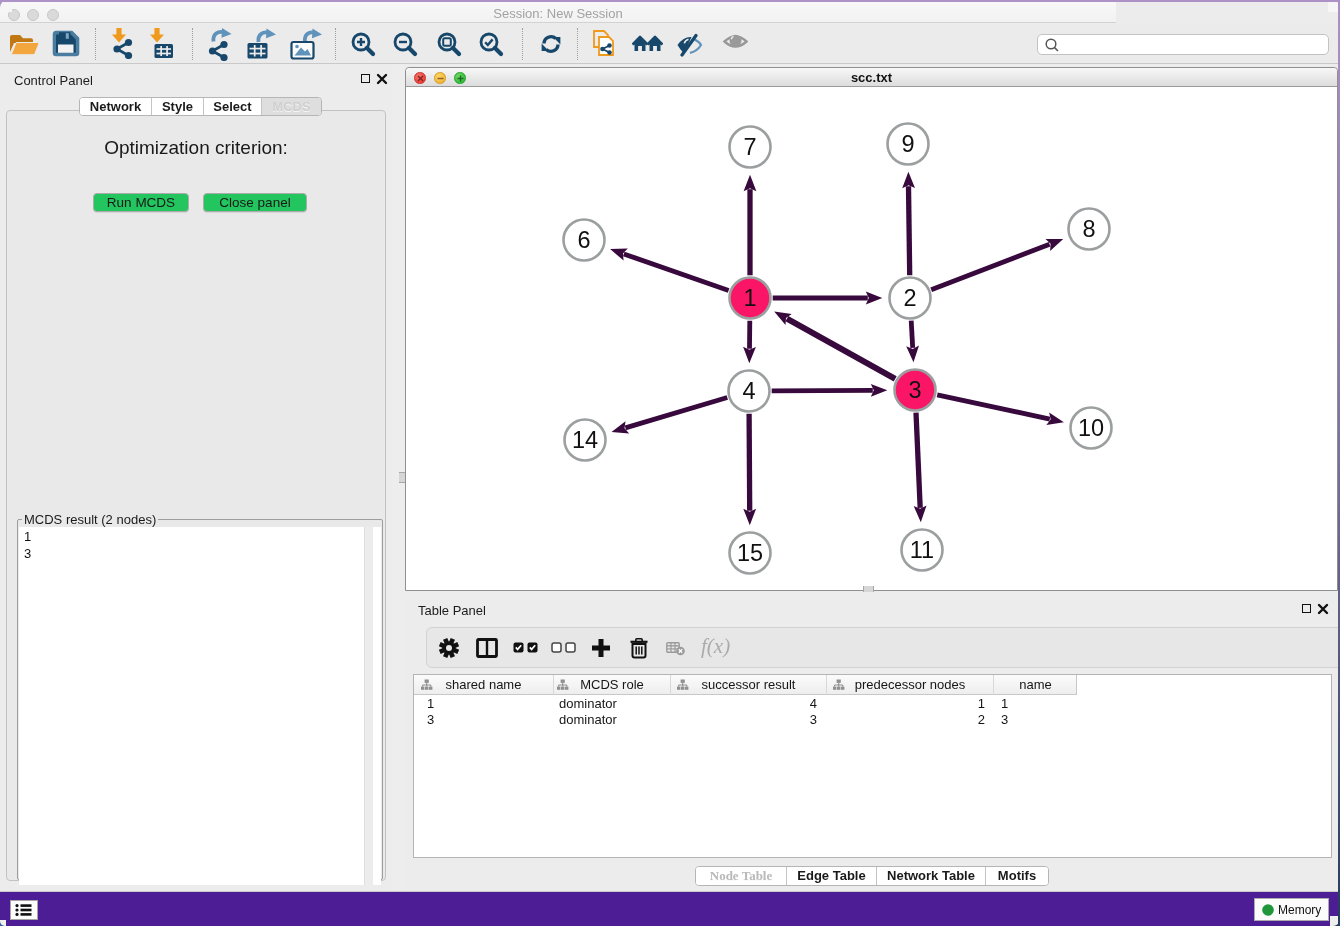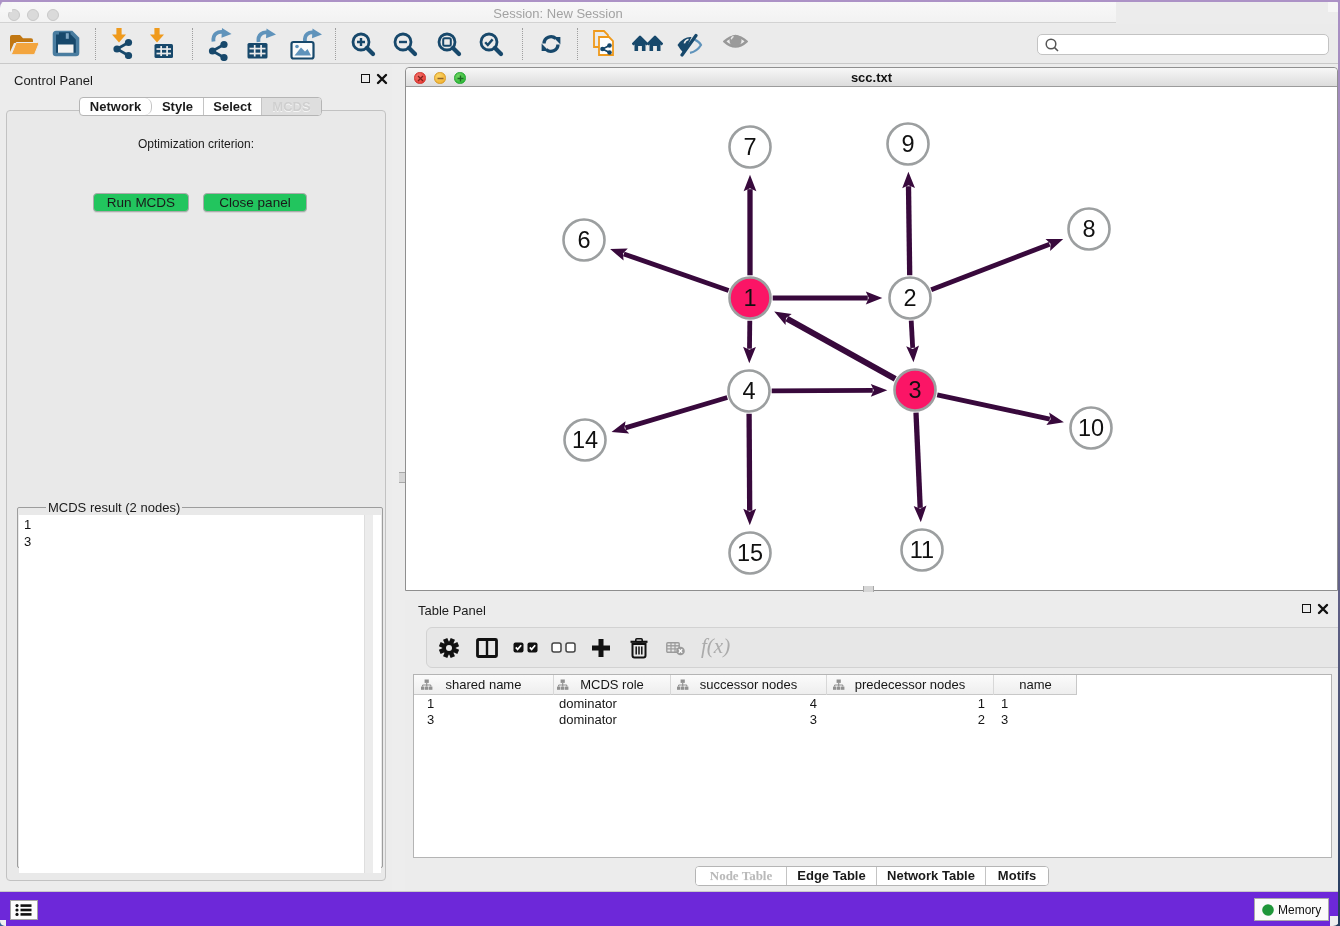--- a/index.html
+++ b/index.html
@@ -30,24 +30,24 @@
 #searchbox { position:absolute; left:1037px; top:10px; width:292px; height:21px; background:#fff; border:1px solid #c3c3c3; border-radius:5px; }
 
 
 #cpanel { left:0; top:64px; width:392px; height:827px; background:#ececec; }
 .phead { font-size:13px; color:#1c1c1c; }
 .floatsq { position:absolute; width:9px; height:9px; border:1.6px solid #111; background:transparent; }
 #cp-body { position:absolute; left:6px; top:46px; width:380px; height:771px; background:#e9e9e9; border:1px solid #c2c2c2; border-radius:4px; }
 #tabs { position:absolute; left:79px; top:33px; width:243px; height:19px; display:flex; border:1px solid #b5b5b5; border-radius:4px; overflow:hidden; background:#fff; z-index:5; }
 #tabs .tab { font-size:13px; font-weight:600; color:#1a1a1a; text-align:center; line-height:17px; border-right:1px solid #c4c4c4; background:#fff; }
 #tabs .tab.sel { background:#dedede; color:#cfcfcf; border-right:none; text-shadow:0 1px 0 #f5f5f5; }
-#optlabel { position:absolute; left:0; top:73px; width:392px; text-align:center; font-size:12px; color:#1a1a1a; }
+#optlabel { position:absolute; left:0; top:73px; width:392px; text-align:center; font-size:19px; color:#1a1a1a; }
 #dropdown { position:absolute; left:44px; top:96px; width:311px; height:19px; background:#fff; border:1px solid #a8a8a8; border-radius:4px; font-size:13.5px; color:#1a1a1a; line-height:17px; padding-left:13px; }
 .btn { position:absolute; height:19px; background:#22c55e; border:1px solid #ababab; border-radius:4px; font-size:13.5px; color:#1a1a1a; text-align:center; line-height:17px; box-shadow:0 1px 0 rgba(0,0,0,0.08); }
-#fieldset { position:absolute; left:17px; top:436px; width:366px; height:368px; border:1px solid #9d9d9d; border-radius:2px;padding-left:24px; }
+#fieldset { position:absolute; left:17px; top:448px; width:366px; height:368px; border:1px solid #9d9d9d; border-radius:2px; }
 #fieldset legend { font-size:13px; color:#1a1a1a; margin-left:4px; padding:0 2px; }
 #fieldtext { position:absolute; left:1px; top:0px; width:362px; height:358px; background:#fff; font-size:13px; color:#111; line-height:16.5px; padding:2px 0 0 5px; }
 #fieldscroll { position:absolute; right:9px; top:0; width:9px; height:358px; background:#ececec; border-left:1px solid #dedede; }
 
 
 #vdivider { left:392px; top:64px; width:13px; height:827px; background:#ededed; }
 #vhandle { position:absolute; left:6.5px; top:408px; width:6px; height:11px; background:#d6d6d6; border-top:1px solid #a8a8a8; border-bottom:1px solid #a8a8a8; }
 
 
 #netpanel { left:405px; top:64px; width:933px; height:527px; }
@@ -68,21 +68,21 @@
 #thead { position:absolute; left:0; top:0; width:663px; height:20px; background:linear-gradient(#fbfbfb,#eeeeee); border-bottom:1px solid #c8c8c8; border-right:1px solid #c8c8c8; }
 .hcol { position:absolute; top:0; height:20px; border-right:1px solid #d8d8d8; font-size:13px; color:#161616; text-align:center; line-height:19px; }
 .trow { position:absolute; left:0; width:919px; height:16px; font-size:13px; color:#161616; }
 .tcell { position:absolute; top:0; height:16px; line-height:16px; }
 #ttabs { position:absolute; left:290px; top:266px; height:20px; display:flex; border:1px solid #b5b5b5; border-radius:4px; overflow:hidden; background:#fff; }
 #ttabs .tab { font-size:13px; font-weight:600; color:#1a1a1a; text-align:center; line-height:18px; border-right:1px solid #c4c4c4; background:#fff; }
 #ttabs .tab:last-child { border-right:none; }
 #ttabs .tab.sel { color:#b9b9b9; text-shadow:0 1px 0 #f8f8f8;font-family:Liberation Serif, serif; }
 
 
-#statusbar { left:0; top:891px; width:1340px; height:35px; background:#6d28d9; border-top:1px solid #c9c9c9; }
+#statusbar { left:0; top:891px; width:1340px; height:35px; background:#4c1d95; border-top:1px solid #c9c9c9; }
 #listbtn { position:absolute; left:10px; top:8px; width:28px; height:20px; background:#fdfdfd; border:1px solid #a5a5a5; }
 #membtn { position:absolute; left:1254px; top:6px; width:75px; height:23px; background:#fbfbfb; border:1px solid #ababab; font-size:12px; color:#111; }
 </style>
 </head>
 <body>
 
 <div class="abs" id="titlebar">
   <div class="tl-gray" style="left:8px;"></div>
   <div class="tl-gray" style="left:27px;"></div>
   <div class="tl-gray" style="left:47px;"></div>
@@ -213,21 +213,21 @@
 </div>
 
 <div class="abs" id="cpanel">
   <div class="phead" style="position:absolute;left:14px;top:9px;">Control Panel</div>
   <div class="floatsq" style="left:361px;top:10px;"></div>
   <svg class="abs" style="left:376px;top:9px;" width="12" height="12" viewBox="0 0 12 12">
       <path d="M2 2 L10 10 M10 2 L2 10" stroke="#111" stroke-width="2.4" stroke-linecap="round"></path>
     </svg>
   <div id="cp-body"></div>
   <div id="tabs">
-    <div class="tab" style="width:72px;border-radius:7px;">Network</div>
+    <div class="tab" style="width:72px;">Network</div>
     <div class="tab" style="width:52px;">Style</div>
     <div class="tab" style="width:58px;">Select</div>
     <div class="tab sel" style="width:59px;">MCDS</div>
   </div>
   <div id="optlabel">Optimization criterion:</div>
   <div class="btn" style="left:93px;top:129px;width:96px;">Run MCDS</div>
   <div class="btn" style="left:203px;top:129px;width:104px;">Close panel</div>
   <fieldset id="fieldset">
       <legend>MCDS result (2 nodes)</legend>
     <div id="fieldtext">1<br>3</div>
@@ -377,21 +377,21 @@
         <line x1="9" y1="3" x2="9" y2="12" stroke="#9b9b9b" stroke-width="1.2"></line>
         <circle cx="14.5" cy="11" r="4.3" fill="#9b9b9b"></circle>
         <path d="M12.8 9.3 L16.2 12.7 M16.2 9.3 L12.8 12.7" stroke="#fff" stroke-width="1.3"></path>
       </svg>
     <div style="position:absolute;left:274px;top:6px;width:50px;font-family:'Liberation Serif',serif;font-style:italic;font-size:21px;color:#ababab;">f(x)</div>
   </div>
   <div id="ttable">
     <div id="thead">
       <div class="hcol" style="left:0px;width:140px;">shared name</div>
       <div class="hcol" style="left:140px;width:117px;">MCDS role</div>
-      <div class="hcol" style="left:257px;width:156px;">successor nodes</div>
+      <div class="hcol" style="left:257px;width:156px;">successor result</div>
       <div class="hcol" style="left:413px;width:167px;">predecessor nodes</div>
       <div class="hcol" style="left:580px;width:83px;border-right:none;">name</div>
       <svg style="position:absolute;left:7px;top:4px" width="12" height="11" viewBox="0 0 12 11">
           <rect x="3.6" y="0.5" width="4.2" height="3.4" fill="#909090"></rect>
           <path d="M5.7 3.9 V6 M1.6 6 H9.8 M1.6 6 V7.6 M5.7 6 V7.6 M9.8 6 V7.6" stroke="#909090" stroke-width="1.1" fill="none"></path>
           <rect x="0" y="7.6" width="3.4" height="3.2" fill="#909090"></rect>
           <rect x="4" y="7.6" width="3.4" height="3.2" fill="#909090"></rect>
           <rect x="8" y="7.6" width="3.4" height="3.2" fill="#909090"></rect>
         </svg>
       <svg style="position:absolute;left:143px;top:4px" width="12" height="11" viewBox="0 0 12 11">

